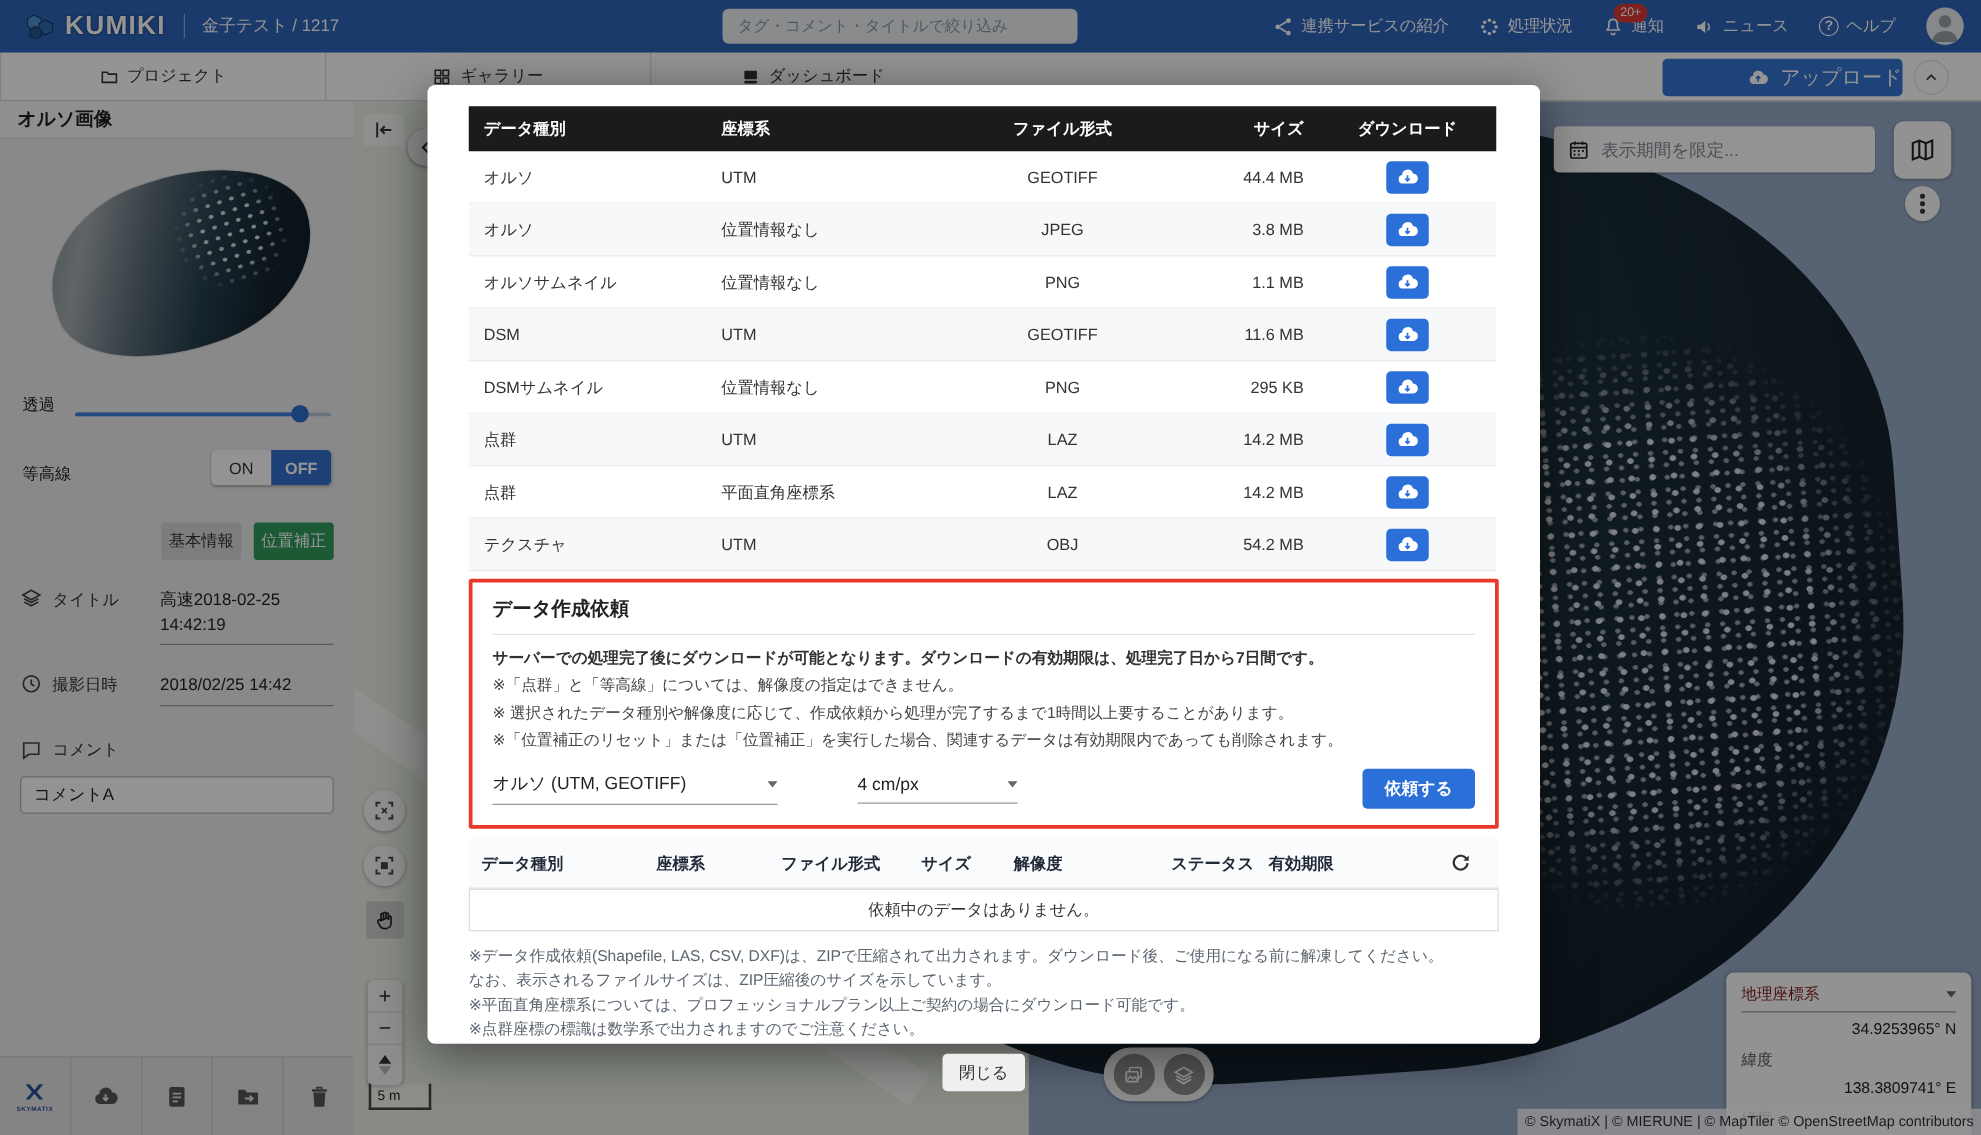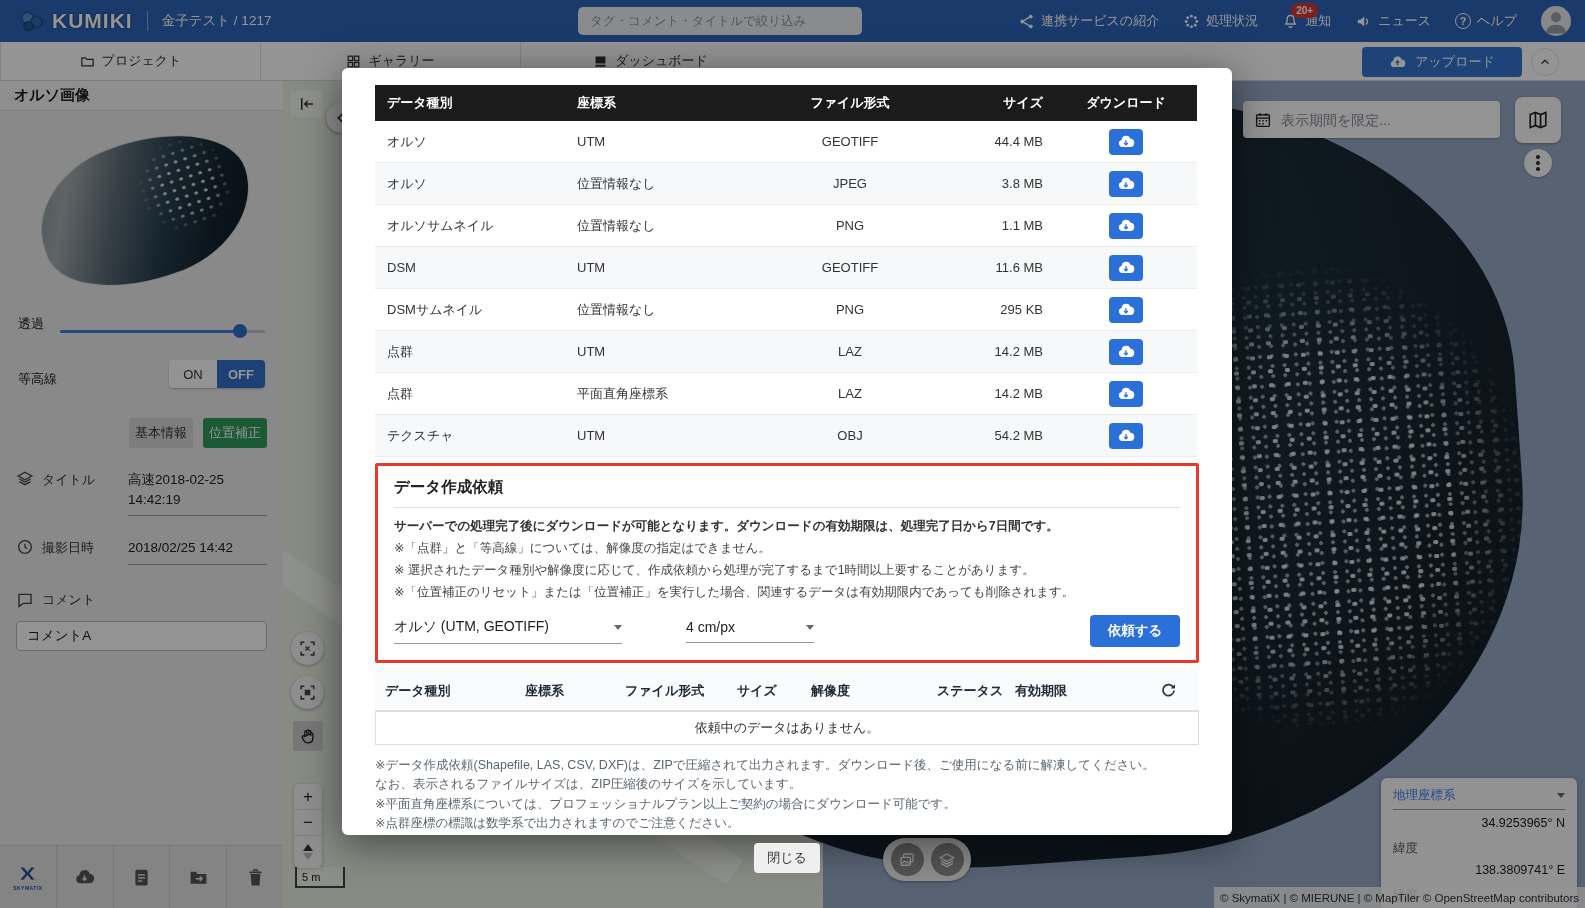--- a/index.html
+++ b/index.html
@@ -12,30 +12,30 @@
   .navbar { position:absolute; left:0; top:0; width:100%; height:42px; background:#2d64b9; display:flex; align-items:center; z-index:10; }
   .logo-wrap { display:flex; align-items:center; gap:8px; padding-left:20px; }
   .logo-text { color:#fff; font-weight:bold; font-size:21px; letter-spacing:1px; text-shadow:0 0 2px #0a2040; }
   .nav-divider { width:1px; height:20px; background:rgba(255,255,255,.45); margin:0 14px; }
   .nav-project { color:#fff; font-size:13.5px; }
   .nav-search { position:absolute; left:578px; top:7px; width:284px; height:28px; background:#eef0f2; border:none; border-radius:5px; padding:0 12px; font-size:12.5px; color:#444; font-family:inherit; }
   .nav-search::placeholder { color:#8d97a1; }
   .nav-right { position:absolute; right:14px; top:0; height:42px; display:flex; align-items:center; gap:24px; }
   .nav-item { display:flex; align-items:center; gap:6px; color:#fff; font-size:13px; cursor:pointer; position:relative; }
   .nav-item svg { width:17px; height:17px; }
-  .badge { position:absolute; top:-9px; left:9px; background:#d93a35; color:#fff; font-size:10px; font-weight:bold; border-radius:9px; padding:1.5px 5px; line-height:1.2; }
+  .badge { position:absolute; top:-9px; left:9px; background:#d93a35; color:#fff; font-size:10px; font-weight:normal; border-radius:9px; padding:1.5px 5px; line-height:1.2; }
   .help-circle { width:16px; height:16px; border:1.6px solid #fff; border-radius:50%; display:flex; align-items:center; justify-content:center; font-size:11px; font-weight:bold; color:#fff; }
   .avatar { width:30px; height:30px; border-radius:50%; background:#e8eaec; overflow:hidden; display:flex; align-items:flex-end; justify-content:center; }
 
   
   .tabbar { position:absolute; left:0; top:42px; width:100%; height:39px; background:#ffffff; display:flex; z-index:9; border-bottom:1px solid #d8d8d8; }
   .tab-active { width:250px; background:#161616; color:#fff; font-size:13.5px; display:flex; align-items:center; justify-content:center; }
   .tab { flex:0 0 260px; display:flex; align-items:center; justify-content:center; gap:7px; font-size:13px; color:#333; border-left:1px solid #e0e0e0; cursor:pointer; }
   .tab svg { width:15px; height:15px; }
-  .upload-btn { position:absolute; right:63px; top:5px; width:160px; height:30px; background:#3274d1; border:none; border-radius:4px; color:#fff; font-size:13px; font-family:inherit; display:flex; align-items:center; justify-content:center; gap:9px; cursor:pointer; }
+  .upload-btn { position:absolute; right:63px; top:5px; width:192px; height:30px; background:#3274d1; border:none; border-radius:4px; color:#fff; font-size:16px; font-family:inherit; display:flex; align-items:center; justify-content:flex-end; gap:9px; cursor:pointer; }
   .upload-btn svg { width:17px; height:17px; }
   .collapse-circle { position:absolute; right:26px; top:6px; width:28px; height:28px; border-radius:50%; background:#fff; border:1px solid #e2e2e2; display:flex; align-items:center; justify-content:center; cursor:pointer; }
 
   
   .sidebar { position:absolute; left:0; top:81px; width:283px; height:764px; background:#ececec; z-index:5; }
   .sb-header { height:30px; background:#f7f7f7; border-bottom:1px solid #dcdcdc; display:flex; align-items:center; padding-left:14px; font-size:15px; font-weight:bold; color:#222; }
   .sb-thumb-area { position:relative; height:190px; margin-top:8px; }
   .sb-blob { position:absolute; left:38px; top:22px; width:215px; height:138px; border-radius:46% 54% 48% 52% / 55% 45% 58% 42%; transform:rotate(-18deg); background:linear-gradient(118deg,#7c8a8f 0%,#a5adb1 18%,#5d6e79 38%,#27404e 58%,#13242e 78%,#0e1b24 100%); box-shadow:0 0 0 1px rgba(0,0,0,.08); }
   .sb-blob-speck { position:absolute; right:14px; top:10px; width:95px; height:95px; border-radius:50%; background-image:radial-gradient(rgba(235,238,240,.9) 1.6px, transparent 2px); background-size:10px 9px; -webkit-mask-image:radial-gradient(closest-side,#000 55%,transparent 100%); mask-image:radial-gradient(closest-side,#000 55%,transparent 100%); }
   .sb-row { display:flex; align-items:flex-end; padding:0 18px; font-size:13px; color:#222; }
@@ -88,21 +88,21 @@
   .zg-btn { height:26px; display:flex; align-items:center; justify-content:center; font-size:17px; color:#222; border-bottom:1px solid #ddd; cursor:pointer; }
   .zg-btn:last-child { border-bottom:none; }
   .tri-up { width:0; height:0; border-left:5px solid transparent; border-right:5px solid transparent; border-bottom:7px solid #333; margin-bottom:2px; }
   .tri-dn { width:0; height:0; border-left:5px solid transparent; border-right:5px solid transparent; border-top:7px solid #b9b9b9; }
   .scale-box { position:absolute; left:12px; top:786px; width:50px; height:21px; border:2px solid #444; border-top:none; background:rgba(255,255,255,.45); font-size:11px; color:#222; padding-left:5px; display:flex; align-items:center; }
   .center-pill { position:absolute; left:600px; top:757px; width:88px; height:43px; background:#f1f1f1; border-radius:22px; display:flex; align-items:center; justify-content:center; gap:7px; box-shadow:0 1px 3px rgba(0,0,0,.3); }
   .pill-circle { width:33px; height:33px; border-radius:50%; background:#8f8f8f; display:flex; align-items:center; justify-content:center; cursor:pointer; }
   .pill-circle svg { width:18px; height:18px; }
 
   .coord-panel { position:absolute; right:8px; top:697px; width:196px; background:#fbfbfb; border-radius:6px; box-shadow:0 1px 4px rgba(0,0,0,.3); padding:9px 12px 7px; font-size:12.5px; }
-  .cp-title { display:flex; align-items:center; justify-content:space-between; color:#3b82f6; padding-bottom:5px; border-bottom:1px solid #999; }
+  .cp-title { display:flex; align-items:center; justify-content:space-between; color:#7f1d1d; padding-bottom:5px; border-bottom:1px solid #999; }
   .cp-row { display:flex; justify-content:space-between; margin-top:6px; color:#222; }
   .cp-label { color:#555; display:flex; align-items:center; gap:4px;margin-top:24px; }
   .cp-links { text-align:right; font-size:10.5px; color:#333; margin-top:1px; }
   .cp-links a { color:#1a66d6; text-decoration:underline; }
   .caret { width:0; height:0; border-left:4.5px solid transparent; border-right:4.5px solid transparent; border-top:5.5px solid #666; display:inline-block; }
   .attribution { position:absolute; right:0; bottom:0; height:21px; background:rgba(255,255,255,.78); font-size:11.5px; color:#333; display:flex; align-items:center; padding:0 6px; }
 
   
   .overlay { position:absolute; inset:0; background:rgba(0,0,0,.42); z-index:50; }
   .modal { position:absolute; left:342px; top:68px; width:890px; height:767px; background:#fff; border-radius:6px; box-shadow:0 8px 40px rgba(0,0,0,.5); z-index:100; padding:17px 33px 0; }

